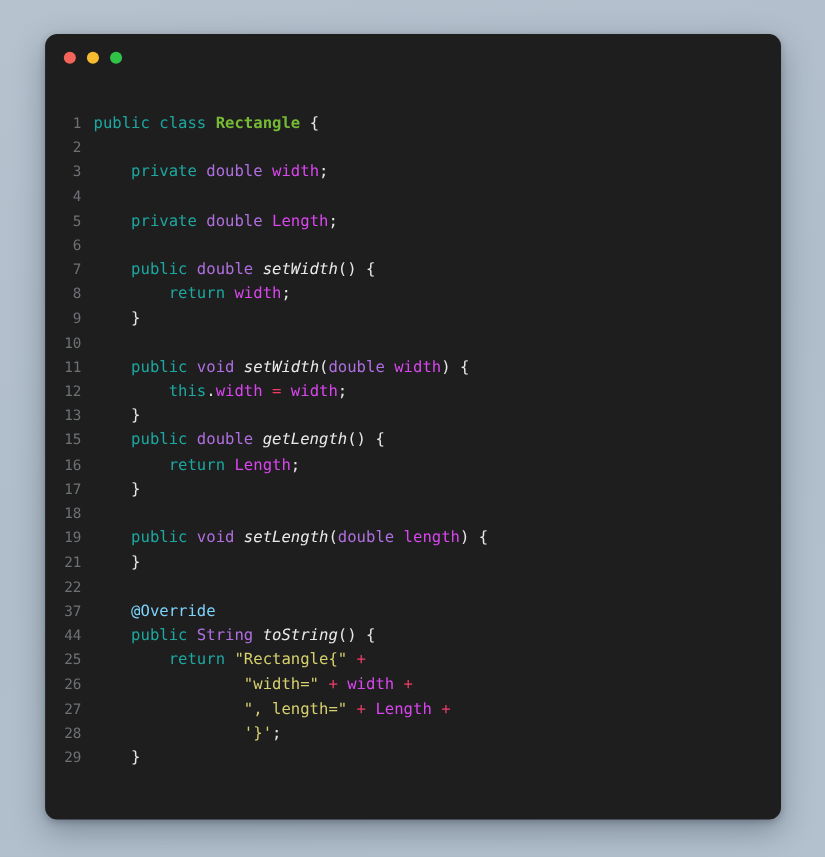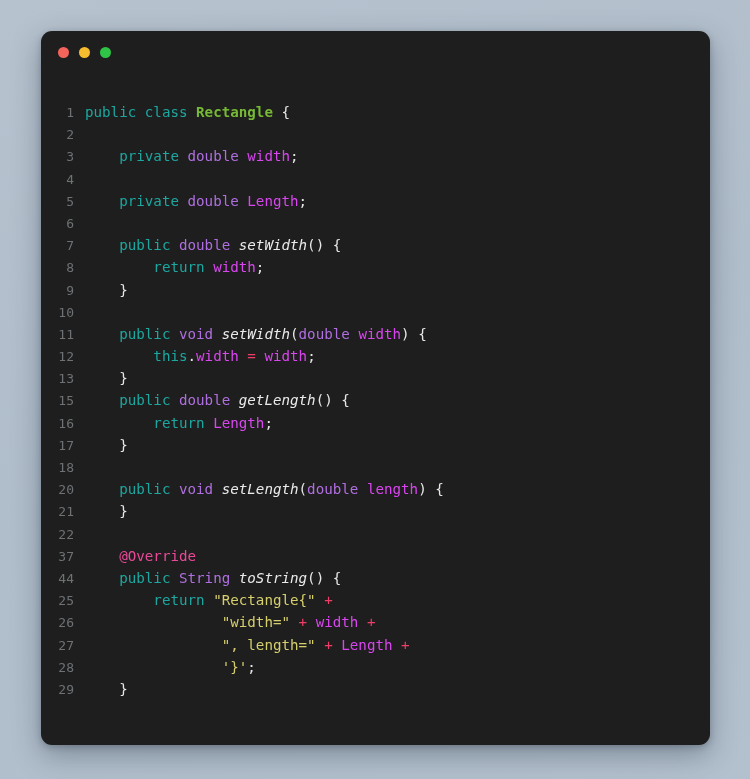--- a/index.html
+++ b/index.html
@@ -92,21 +92,21 @@
   }
 
   
   .t-kw    { color: #1ca8a0; }           
   .t-type  { color: #b06fe0; margin-top: 25px; }           
   .t-cls   { color: #76b935; font-weight: bold; }           
   .t-fn    { color: #eaeaea; font-style: italic; }  
   .t-var   { color: #d946ef; }  
   .t-str   { color: #d6cf6d; }           
   .t-op    { color: #ef3d68; }           
-  .t-ann   { color: #ec4899; text-align: right; }           
+  .t-ann   { color: #7dd3fc; text-align: right; }           
   .t-punct { color: #e6e6e6; }           
 </style>
 </head>
 <body>
 
 <div class="stage">
 
   <div class="code-card">
 
     <div class="titlebar">
@@ -126,21 +126,21 @@
         <div class="code-line"><span class="lineno">8</span><span class="linecode"><span>        </span><span class="t-kw">return</span><span> </span><span class="t-var">width</span><span class="t-punct">;</span></span></div>
         <div class="code-line"><span class="lineno">9</span><span class="linecode"><span>    </span><span class="t-punct">}</span></span></div>
         <div class="code-line"><span class="lineno">10</span><span class="linecode">&nbsp;</span></div>
         <div class="code-line"><span class="lineno">11</span><span class="linecode"><span>    </span><span class="t-kw">public</span><span> </span><span class="t-type">void</span><span> </span><span class="t-fn">setWidth</span><span class="t-punct">(</span><span class="t-type">double</span><span> </span><span class="t-var">width</span><span class="t-punct">) {</span></span></div>
         <div class="code-line"><span class="lineno">12</span><span class="linecode"><span>        </span><span class="t-kw">this</span><span class="t-punct">.</span><span class="t-var">width</span><span> </span><span class="t-op">=</span><span> </span><span class="t-var">width</span><span class="t-punct">;</span></span></div>
         <div class="code-line"><span class="lineno">13</span><span class="linecode"><span>    </span><span class="t-punct">}</span></span></div>
         <div class="code-line"><span class="lineno">15</span><span class="linecode"><span>    </span><span class="t-kw">public</span><span> </span><span class="t-type">double</span><span> </span><span class="t-fn">getLength</span><span class="t-punct">() {</span></span></div>
         <div class="code-line"><span class="lineno">16</span><span class="linecode"><span>        </span><span class="t-kw">return</span><span> </span><span class="t-var">Length</span><span class="t-punct">;</span></span></div>
         <div class="code-line"><span class="lineno">17</span><span class="linecode"><span>    </span><span class="t-punct">}</span></span></div>
         <div class="code-line"><span class="lineno">18</span><span class="linecode">&nbsp;</span></div>
-        <div class="code-line"><span class="lineno">20</span><span class="linecode"><span>    </span><span class="t-kw">public</span><span> </span><span class="t-type">void</span><span> </span><span class="t-fn">setLength</span><span class="t-punct">(</span><span class="t-type">double</span><span> </span><span class="t-var">length</span><span class="t-punct">) {</span></span></div>
+        <div class="code-line"><span class="lineno">19</span><span class="linecode"><span>    </span><span class="t-kw">public</span><span> </span><span class="t-type">void</span><span> </span><span class="t-fn">setLength</span><span class="t-punct">(</span><span class="t-type">double</span><span> </span><span class="t-var">length</span><span class="t-punct">) {</span></span></div>
         <div class="code-line"><span class="lineno">21</span><span class="linecode"><span>    </span><span class="t-punct">}</span></span></div>
         <div class="code-line"><span class="lineno">22</span><span class="linecode">&nbsp;</span></div>
         <div class="code-line"><span class="lineno">37</span><span class="linecode"><span>    </span><span class="t-ann">@Override</span></span></div>
         <div class="code-line"><span class="lineno">44</span><span class="linecode"><span>    </span><span class="t-kw">public</span><span> </span><span class="t-type">String</span><span> </span><span class="t-fn">toString</span><span class="t-punct">() {</span></span></div>
         <div class="code-line"><span class="lineno">25</span><span class="linecode"><span>        </span><span class="t-kw">return</span><span> </span><span class="t-str">"Rectangle{"</span><span> </span><span class="t-op">+</span></span></div>
         <div class="code-line"><span class="lineno">26</span><span class="linecode"><span>                </span><span class="t-str">"width="</span><span> </span><span class="t-op">+</span><span> </span><span class="t-var">width</span><span> </span><span class="t-op">+</span></span></div>
         <div class="code-line"><span class="lineno">27</span><span class="linecode"><span>                </span><span class="t-str">", length="</span><span> </span><span class="t-op">+</span><span> </span><span class="t-var">Length</span><span> </span><span class="t-op">+</span></span></div>
         <div class="code-line"><span class="lineno">28</span><span class="linecode"><span>                </span><span class="t-str">'}'</span><span class="t-punct">;</span></span></div>
         <div class="code-line"><span class="lineno">29</span><span class="linecode"><span>    </span><span class="t-punct">}</span></span></div>
         <div class="code-line"><span class="linecode"></span></div>

